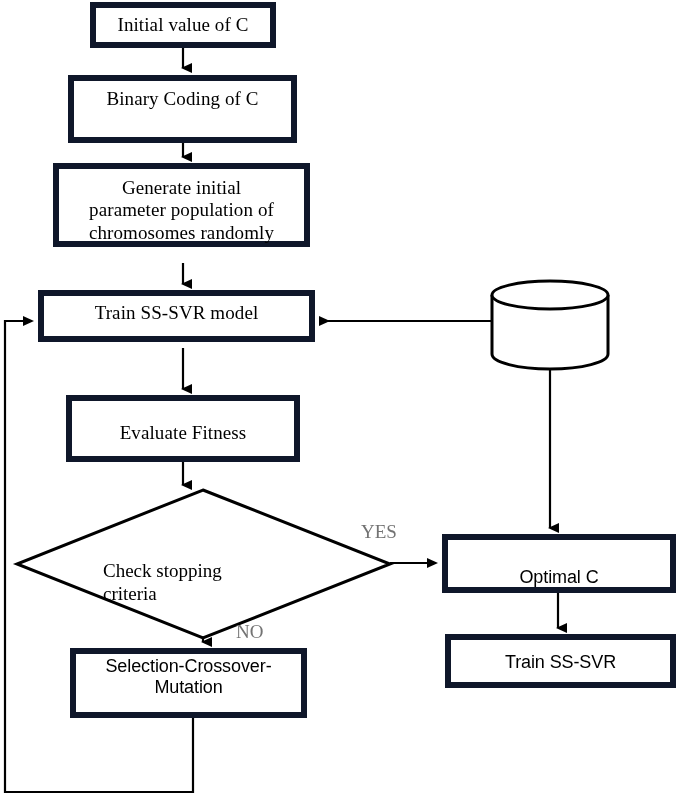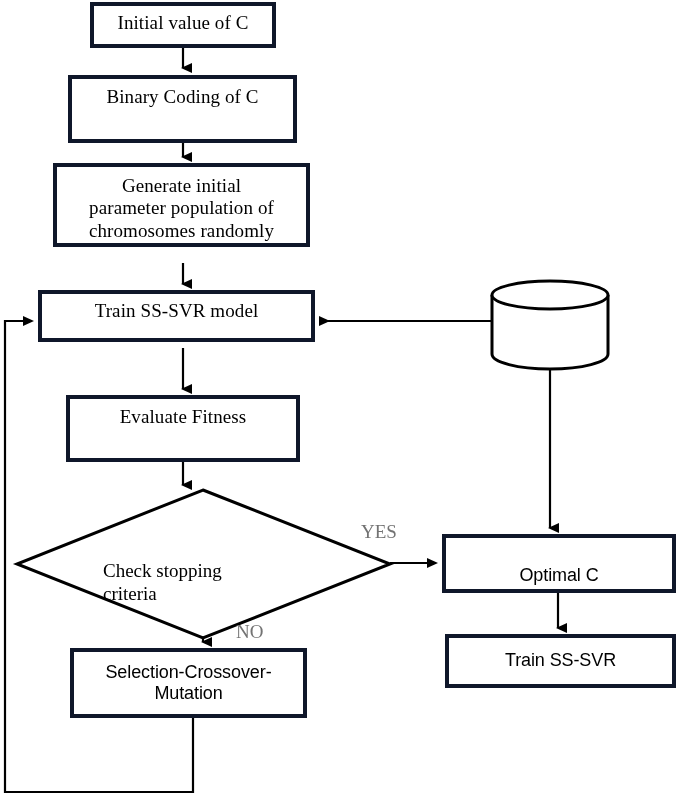--- a/index.html
+++ b/index.html
@@ -17,21 +17,21 @@
   #flow-svg {
     position: absolute;
     left: 0;
     top: 0;
     width: 685px;
     height: 796px;
   }
   .node-box {
     position: absolute;
     box-sizing: border-box;
-    border: 4px solid #0f172a;
+    border: 6px solid #0f172a;
     background: #ffffff;
     display: flex;
     justify-content: center;
     align-items: flex-start;
     text-align: center;
   }
   .node-text {
     display: block;
     width: 100%;
     line-height: 1.18;
@@ -131,25 +131,25 @@
   <div class="node-box serif-node" style="left:53px; top:163px; width:257px; height:84px; padding-top:8px; white-space:pre-line;">
     <span class="node-text">Generate initial
 parameter population of
 chromosomes randomly</span>
   </div>
 
   <div class="node-box serif-node" style="left:38px; top:290px; width:277px; height:52px; padding-top:6px;">
     <span class="node-text">Train SS-SVR model</span>
   </div>
 
-  <div class="node-box serif-node" style="left:66px; top:395px; width:234px; height:67px; padding-top:7px;">
+  <div class="node-box serif-node" style="left:66px; top:395px; width:234px; height:67px; padding-top:21px;">
     <span class="node-text">Evaluate Fitness</span>
   </div>
 
-  <div class="node-box sans-node" style="left:70px; top:648px; width:237px; height:70px; padding-top:10px; white-space:pre-line;">
+  <div class="node-box sans-node" style="left:70px; top:648px; width:237px; height:70px; padding-top:2px; white-space:pre-line;">
     <span class="node-text">Selection-Crossover-
 Mutation</span>
   </div>
 
   <div class="node-box sans-node" style="left:442px; top:534px; width:234px; height:59px; padding-top:27px;">
     <span class="node-text">Optimal C</span>
   </div>
 
   <div class="node-box sans-node" style="left:445px; top:634px; width:231px; height:54px; padding-top:12px;">
     <span class="node-text">Train SS-SVR</span>

